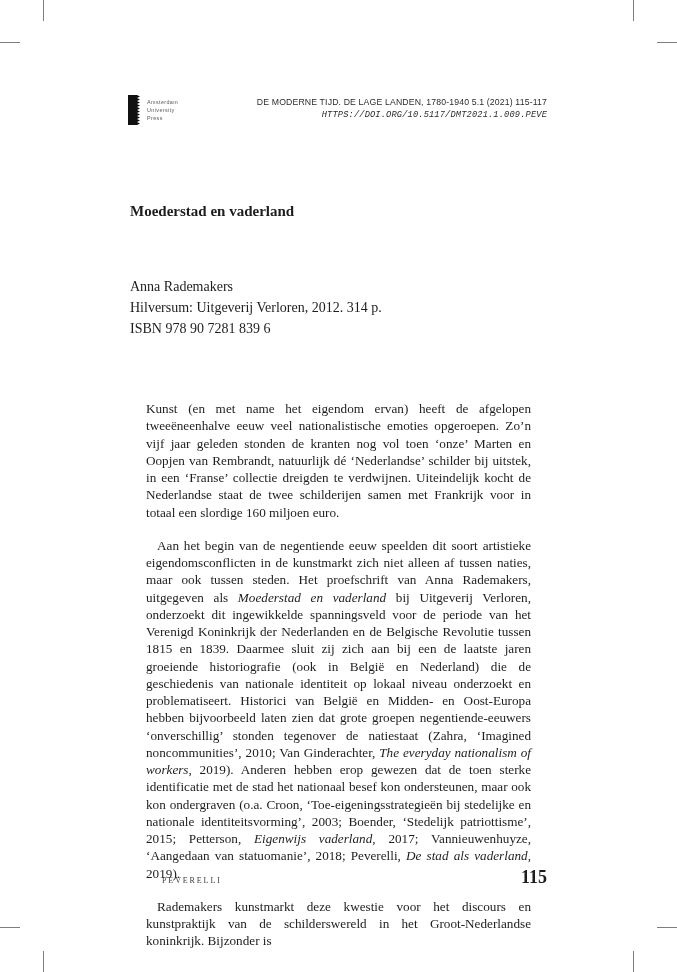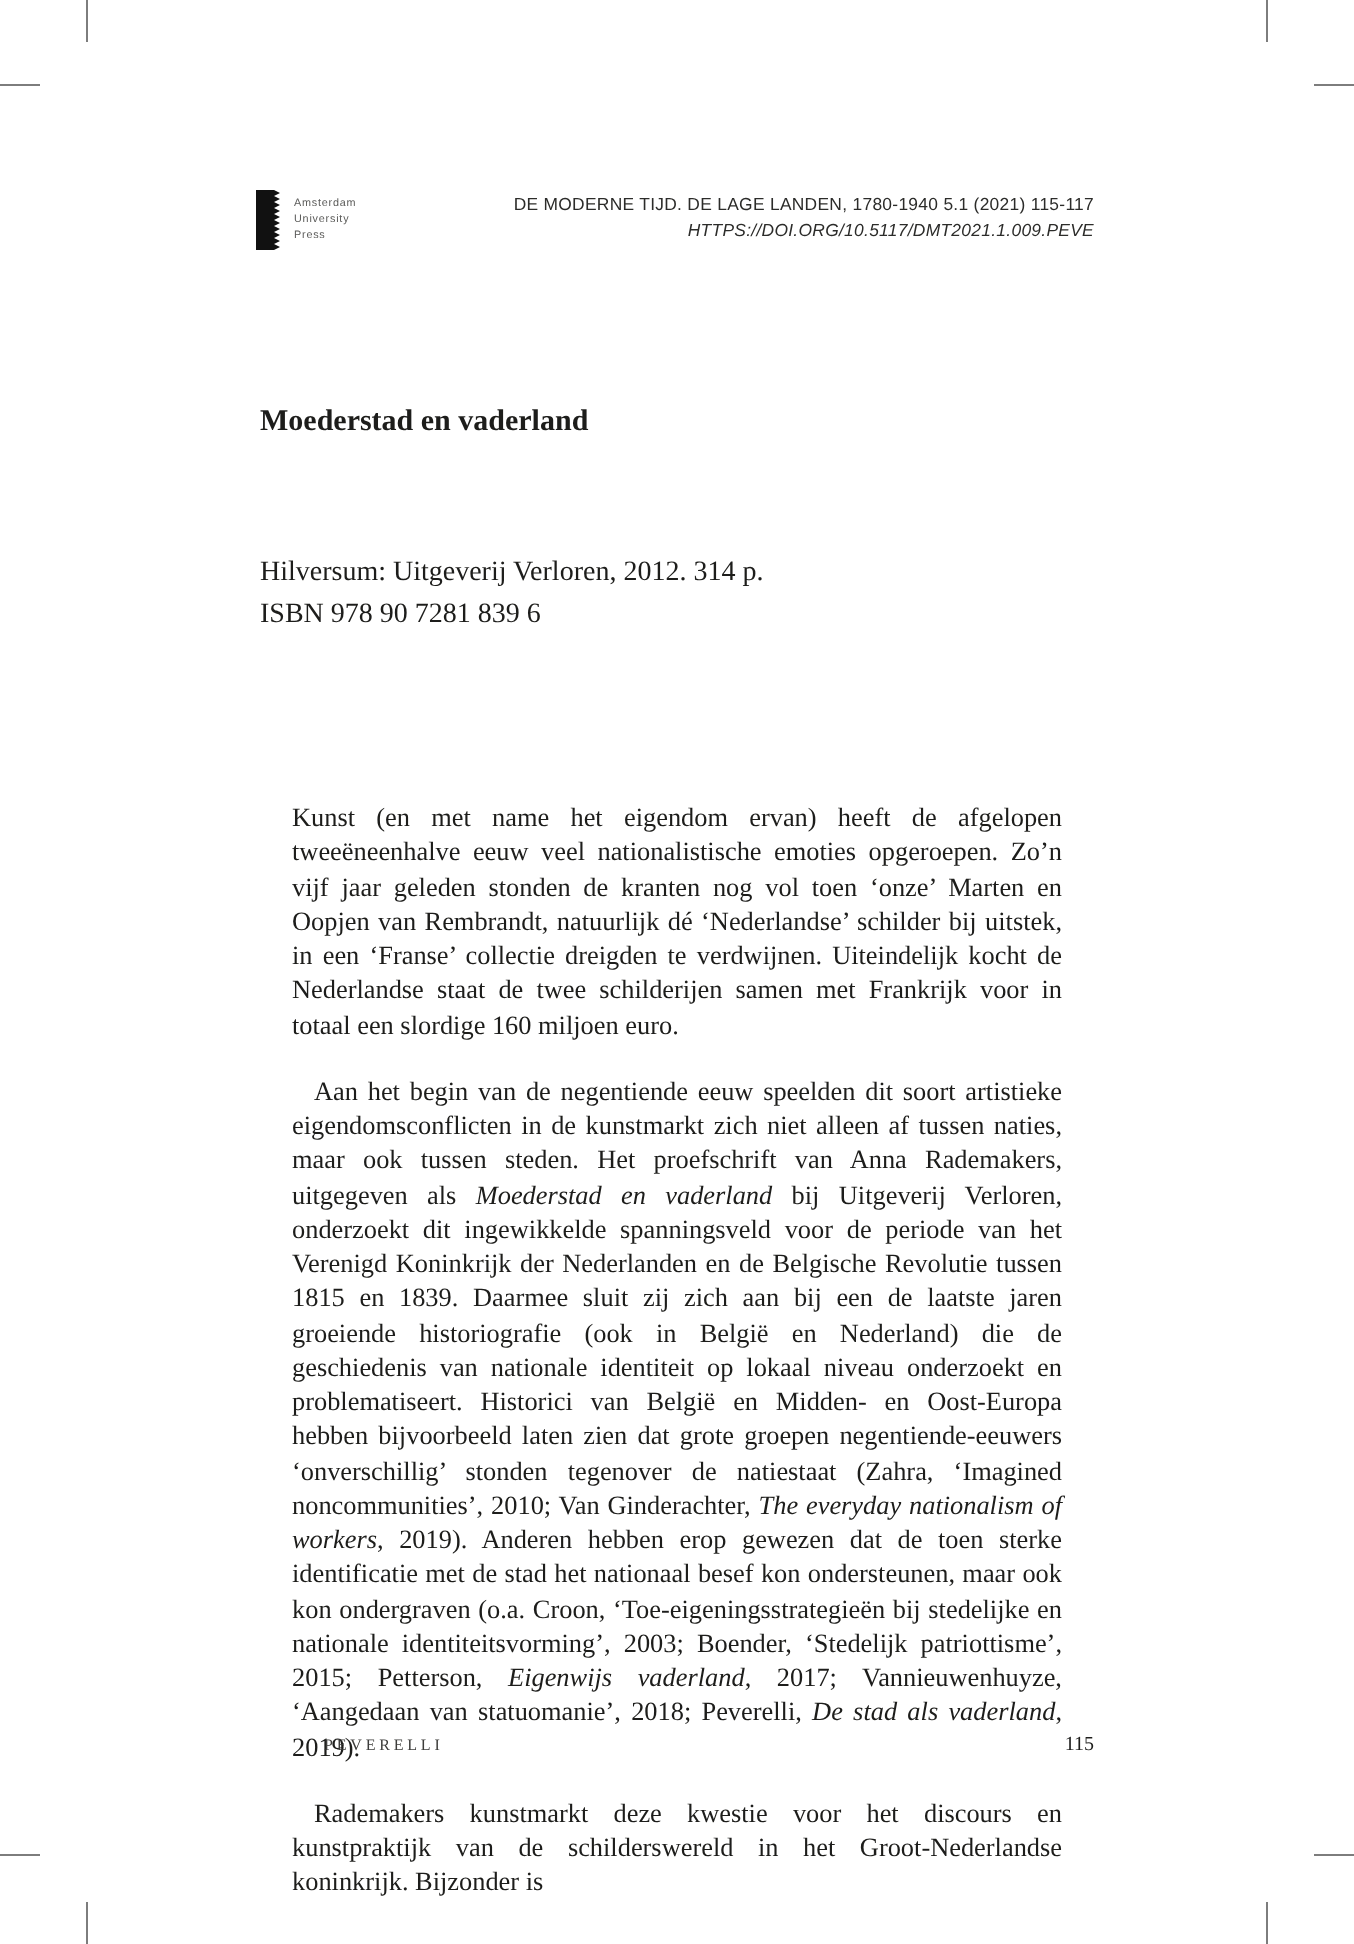--- a/index.html
+++ b/index.html
@@ -29,21 +29,21 @@
 
   
   .logo { position: absolute; left: 128px; top: 95px; display: flex; gap: 7px; }
   .logo svg { display: block; }
   .logo-text { padding-top: 3px; font-family: "Liberation Sans", sans-serif;
                font-size: 5.4px; line-height: 8px; letter-spacing: 0.4px;
                color: #5a5a58; }
   .journal-ref { position: absolute; right: 130px; top: 96px; text-align: right;
                  font-family: "Liberation Sans", sans-serif; font-size: 8.7px;
                  line-height: 13px; letter-spacing: 0.15px; color: #2c2c2a; margin-left: 14px; }
-  .journal-ref .doi { font-style: italic; }
+  .journal-ref .doi { font-style: italic; font-family: Liberation Mono, monospace; }
 
   
   .title-block { position: absolute; left: 130px; top: 201px; width: 420px;
                  font-weight: bold; font-size: 15px; line-height: 21px; }
   .title-block h1, .title-block h2 { margin: 0; font-size: inherit;
                  line-height: inherit; font-weight: inherit; }
 
   
   .meta-block { position: absolute; left: 130px; top: 277px; width: 420px;
                 font-size: 14px; line-height: 20.8px; }
@@ -56,21 +56,21 @@
   .review-body p { margin: 16px; }
   .review-body p.indent { text-indent: 11px; }
   .review-body em { font-style: italic; }
 
   
   .page-footer { position: absolute; left: 130px; top: 867px; width: 417px;
                  display: flex; justify-content: space-between;
                  align-items: baseline; }
   .reviewer { font-family: Liberation Serif, serif; font-size: 8px;
               letter-spacing: 1.9px; color: #3d3d3b; padding-left: 32px; }
-  .folio { font-size: 10px; font-weight: normal; color: var(--ink, #1d1d1b); }
+  .folio { font-size: 18px; font-weight: bold; color: var(--ink, #1d1d1b); }
 </style>
 </head>
 <body>
 
 <div class="page">
 
   <div class="crop v tl-v"></div>
   <div class="crop h tl-h"></div>
   <div class="crop v tr-v"></div>
   <div class="crop h tr-h"></div>
@@ -95,20 +95,21 @@
   <div class="journal-ref">
     <div>DE MODERNE TIJD. DE LAGE LANDEN, 1780-1940 5.1 (2021) 115-117</div>
     <div class="doi">HTTPS://DOI.ORG/10.5117/DMT2021.1.009.PEVE</div>
   </div>
 
   <div class="title-block">
     <h1>Moederstad en vaderland</h1>
   </div>
 
   <div class="meta-block">
+    <div>Anna Rademakers</div>
     <div>Hilversum: Uitgeverij Verloren, 2012. 314 p.</div>
     <div>ISBN 978 90 7281 839 6</div>
   </div>
 
   <article class="review-body">
       <p class="para"><span>Kunst (en met name het eigendom ervan) heeft de afgelopen tweeëneenhalve eeuw veel nationalistische emoties opgeroepen. Zo’n vijf jaar geleden stonden de kranten nog vol toen ‘onze’ Marten en Oopjen van Rembrandt, natuurlijk dé ‘Nederlandse’ schilder bij uitstek, in een ‘Franse’ collectie dreigden te verdwijnen. Uiteindelijk kocht de Nederlandse staat de twee schilderijen samen met Frankrijk voor in totaal een slordige 160 miljoen euro.</span></p>
       <p class="para indent"><span>Aan het begin van de negentiende eeuw speelden dit soort artistieke eigendomsconflicten in de kunstmarkt zich niet alleen af tussen naties, maar ook tussen steden. Het proefschrift van Anna Rademakers, uitgegeven als </span><em>Moederstad en vaderland</em><span> bij Uitgeverij Verloren, onderzoekt dit ingewikkelde spanningsveld voor de periode van het Verenigd Koninkrijk der Nederlanden en de Belgische Revolutie tussen 1815 en 1839. Daarmee sluit zij zich aan bij een de laatste jaren groeiende historiografie (ook in België en Nederland) die de geschiedenis van nationale identiteit op lokaal niveau onderzoekt en problematiseert. Historici van België en Midden- en Oost-Europa hebben bijvoorbeeld laten zien dat grote groepen negentiende-eeuwers ‘onverschillig’ stonden tegenover de natiestaat (Zahra, ‘Imagined noncommunities’, 2010; Van Ginderachter, </span><em>The everyday nationalism of workers</em><span>, 2019). Anderen hebben erop gewezen dat de toen sterke identificatie met de stad het nationaal besef kon ondersteunen, maar ook kon ondergraven (o.a. Croon, ‘Toe-eigeningsstrategieën bij stedelijke en nationale identiteitsvorming’, 2003; Boender, ‘Stedelijk patriottisme’, 2015; Petterson, </span><em>Eigenwijs vaderland</em><span>, 2017; Vannieuwenhuyze, ‘Aangedaan van statuomanie’, 2018; Peverelli, </span><em>De stad als vaderland</em><span>, 2019).</span></p>
       <p class="para indent"><span>Rademakers kunstmarkt deze kwestie voor het discours en kunstpraktijk van de schilderswereld in het Groot-Nederlandse koninkrijk. Bijzonder is</span></p>
     </article>
 

